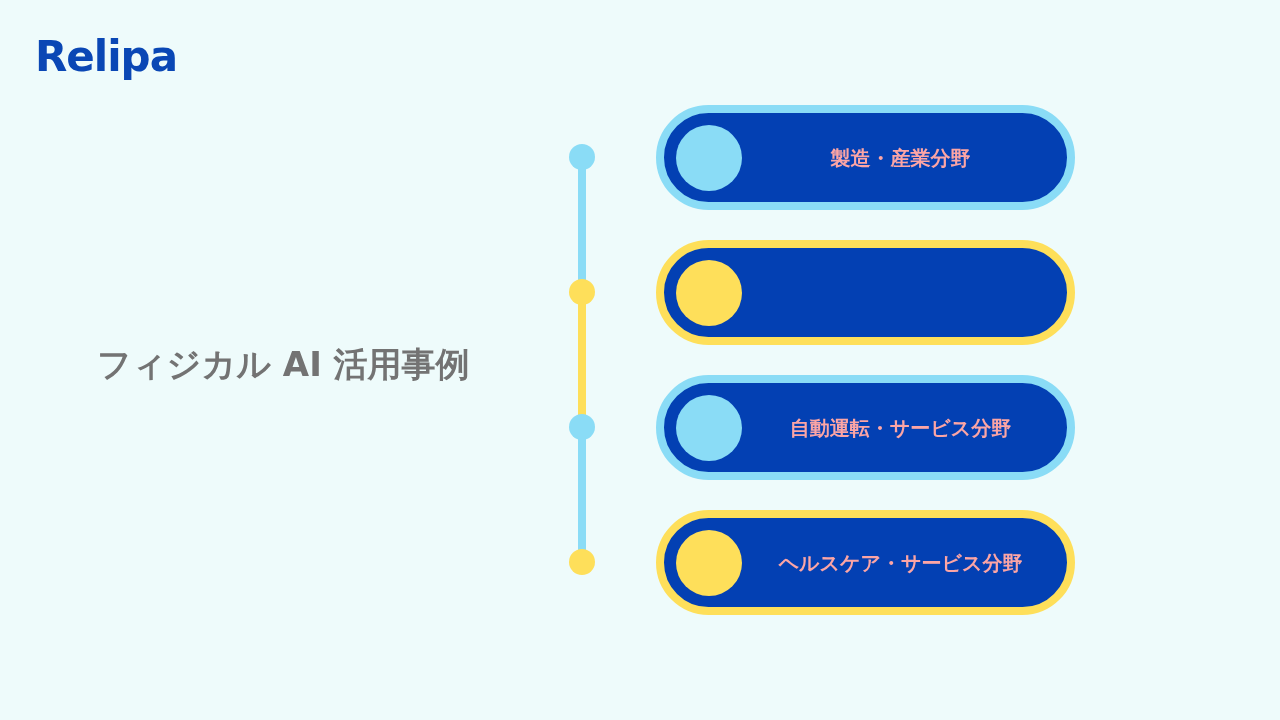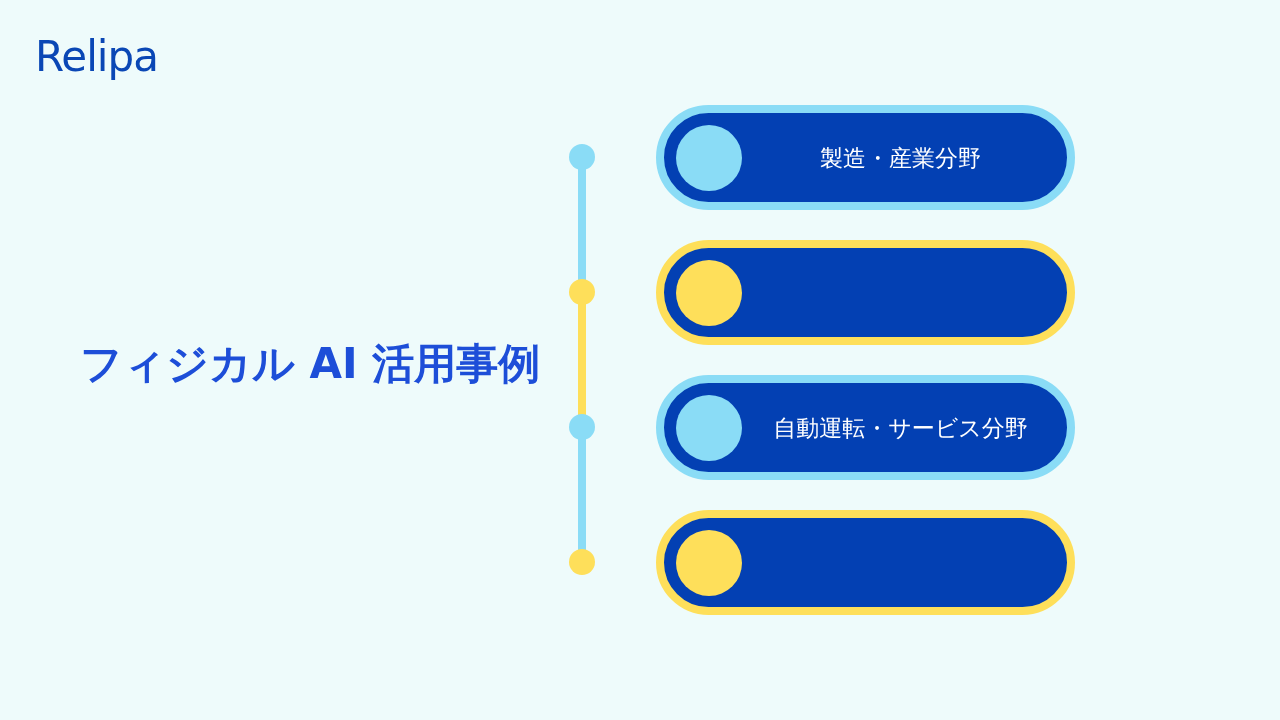--- a/index.html
+++ b/index.html
@@ -5,45 +5,45 @@
   html, body { margin:0; padding:0; }
   body {
     width:1280px; height:720px; overflow:hidden;
     background:#EEFBFB;
     font-family:"DejaVu Sans","Liberation Sans",sans-serif;
     position:relative;
   }
   .logo {
     position:absolute; left:35px; top:30px;
     font-family:"DejaVu Sans","Liberation Sans",sans-serif;
-    font-weight:normal; font-size:42px; letter-spacing:-1px;
+    font-weight:bold; font-size:42px; letter-spacing:-1px;
     color:#0A47B5; line-height:54px;
   }
   .title {
-    position:absolute; left:80px; top:340px;
-    font-weight:bold; font-size:42px; color:#1d4ed8;
+    position:absolute; left:97px; top:340px;
+    font-weight:bold; font-size:34px; color:#737373;
     line-height:48px; white-space:nowrap;
   }
   .timeline { position:absolute; left:0; top:0; width:1280px; height:720px; pointer-events:none; }
   .seg { position:absolute; left:578px; width:8px; }
   .dot { position:absolute; left:569px; width:26px; height:26px; border-radius:50%; }
   .pill {
     position:absolute; left:656px; width:419px; height:105px;
     box-sizing:border-box; border-radius:53px;
     background:#0340B3; border:8px solid;
     display:flex; align-items:center;
   }
   .pill .circ {
     position:absolute; left:12px; top:50%; transform:translateY(-50%);
     width:66px; height:66px; border-radius:50%;
   }
   .pill .label {
     position:absolute; left:80px; right:10px; top:0; bottom:0;
     display:flex; align-items:center; justify-content:center; text-align:center;
-    color:#ffffff; font-weight:normal; font-size:23px; line-height:30px;
+    color:#fca5a5; font-weight:bold; font-size:20px; line-height:30px;
   }
   .blue { border-color:#8ADCF6; }
   .yellow { border-color:#FEDF5A; }
   .bg-blue { background:#8ADCF6; }
   .bg-yellow { background:#FEDF5A; }
 </style>
 </head>
 <body>
 
 <div class="logo">Relipa</div>
@@ -69,13 +69,14 @@
   <div class="circ bg-yellow"></div>
 </div>
 
 <div class="pill blue" style="top:375px;">
   <div class="circ bg-blue"></div>
   <div class="label">自動運転・サービス分野</div>
 </div>
 
 <div class="pill yellow" style="top:510px;">
   <div class="circ bg-yellow"></div>
+  <div class="label" style="left:74px;right:4px;">ヘルスケア・サービス分野</div>
 </div>
 
 </body></html>

